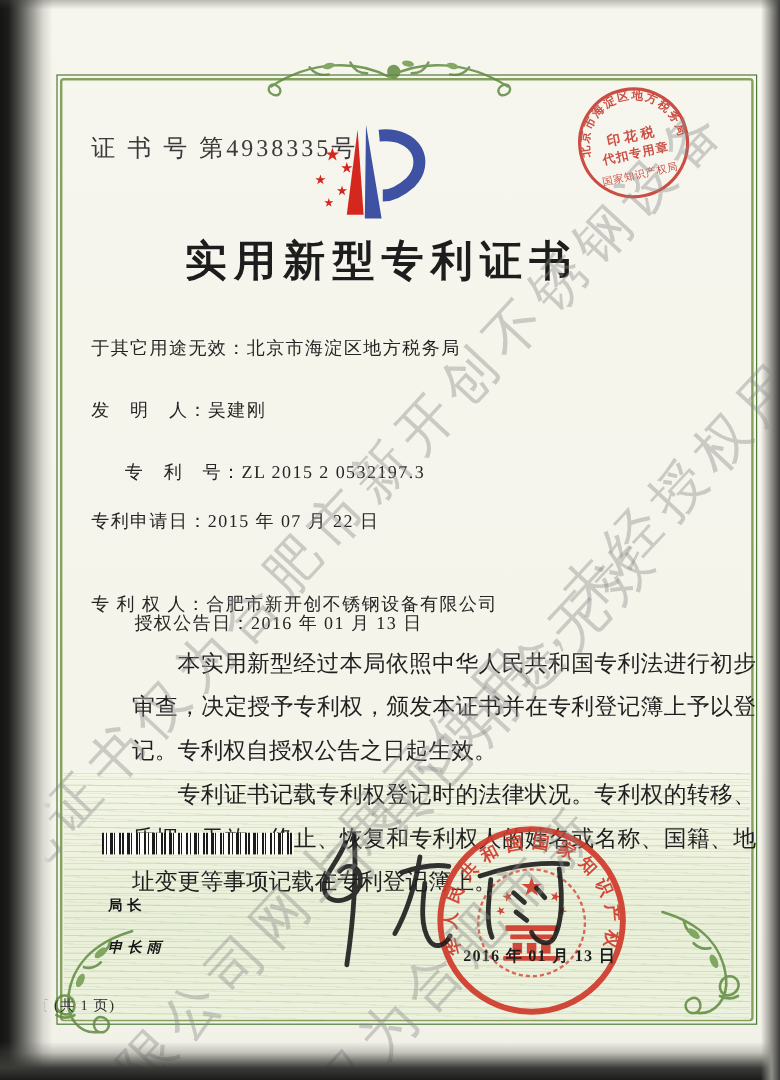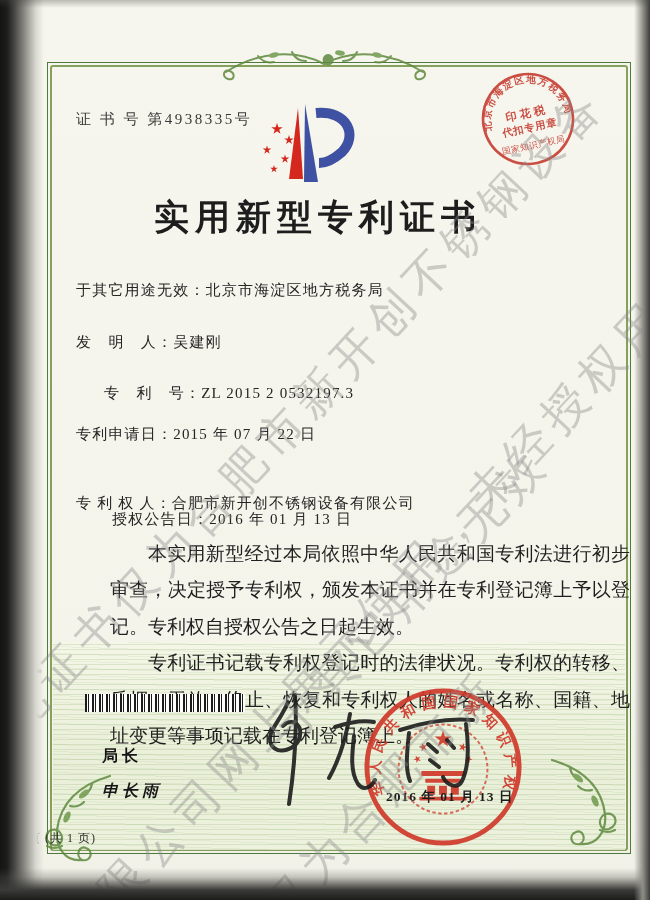--- a/index.html
+++ b/index.html
@@ -24,39 +24,39 @@
 
   
   .guilloche{position:absolute;left:53px;right:25px;bottom:50px;height:208px;z-index:6;
     background:
       repeating-linear-gradient(0deg,rgba(120,160,90,.20) 0 1px,rgba(120,160,90,0) 1px 5px),
       repeating-linear-gradient(2deg,rgba(140,175,105,.12) 0 1px,rgba(140,175,105,0) 1px 7px),
       linear-gradient(180deg,#f4f6e7 0%,#e9efd8 60%,#edf2de 100%);}
 
   .content{position:absolute;inset:0;z-index:10;color:#262626;}
 
-  .cert-no{position:absolute;left:76px;top:110px;font-size:15px;letter-spacing:2.5px;color:#3a3a3a;}
+  .cert-no{position:absolute;left:76px;top:110px;font-size:20px;letter-spacing:2.5px;color:#3a3a3a;}
   .title{position:absolute;left:0;width:636px;top:194px;text-align:center;
          font-size:35px;font-weight:700;letter-spacing:6px;color:#1d1d1d;}
 
   .logo{position:absolute;left:252px;top:102px;}
 
   .fields{position:absolute;left:76px;top:0;width:480px;font-size:15px;letter-spacing:1.2px;color:#252525;}
   .field-row{position:absolute;left:0;white-space:nowrap;}
   .f0{top:281px;} .f1{top:333px;} .f2{top:384px;margin-left:28px;} .f3{top:425px;font-family:Liberation Serif, serif;} .f4{top:462px;margin-top:32px;} .f5{top:510px;margin-left:36px;}
 
   .body-text{position:absolute;left:73px;top:536px;width:520px;font-size:19px;line-height:1.92;
              text-align:justify;color:#1f1f1f;margin-left:37px;}
   .body-text p{margin:0;text-indent:2em;}
 
   .barcode{position:absolute;left:85px;top:694px;width:160px;height:18px;background:
      repeating-linear-gradient(90deg,#1b1b1b 0 2px,#fdfdfb 2px 3px,#1b1b1b 3px 4px,#fdfdfb 4px 7px,
        #1b1b1b 7px 9px,#fdfdfb 9px 10px,#1b1b1b 10px 11px,#fdfdfb 11px 14px);z-index:12;}
 
-  .officer{position:absolute;left:102px;font-size:16px;letter-spacing:4px;color:#161616;font-weight:600;}
+  .officer{position:absolute;left:90px;font-size:12px;letter-spacing:4px;color:#161616;font-weight:600;}
   .officer-title{top:746px;} .officer-name{top:781px;font-style:italic;}
 
   .signature{position:absolute;left:250px;top:692px;z-index:22;}
 
   .seal-tax{position:absolute;left:479px;top:70px;transform:rotate(-12deg);z-index:20;opacity:.88;}
   .seal-main{position:absolute;left:362px;top:686px;z-index:20;opacity:.92;}
   .seal-date{position:absolute;left:386px;top:788px;z-index:24;font-size:13.5px;letter-spacing:1px;
              color:#1d1d1d;font-weight:600;}
 
   .footer-page{position:absolute;left:0;width:580px;top:830px;text-align:left;

